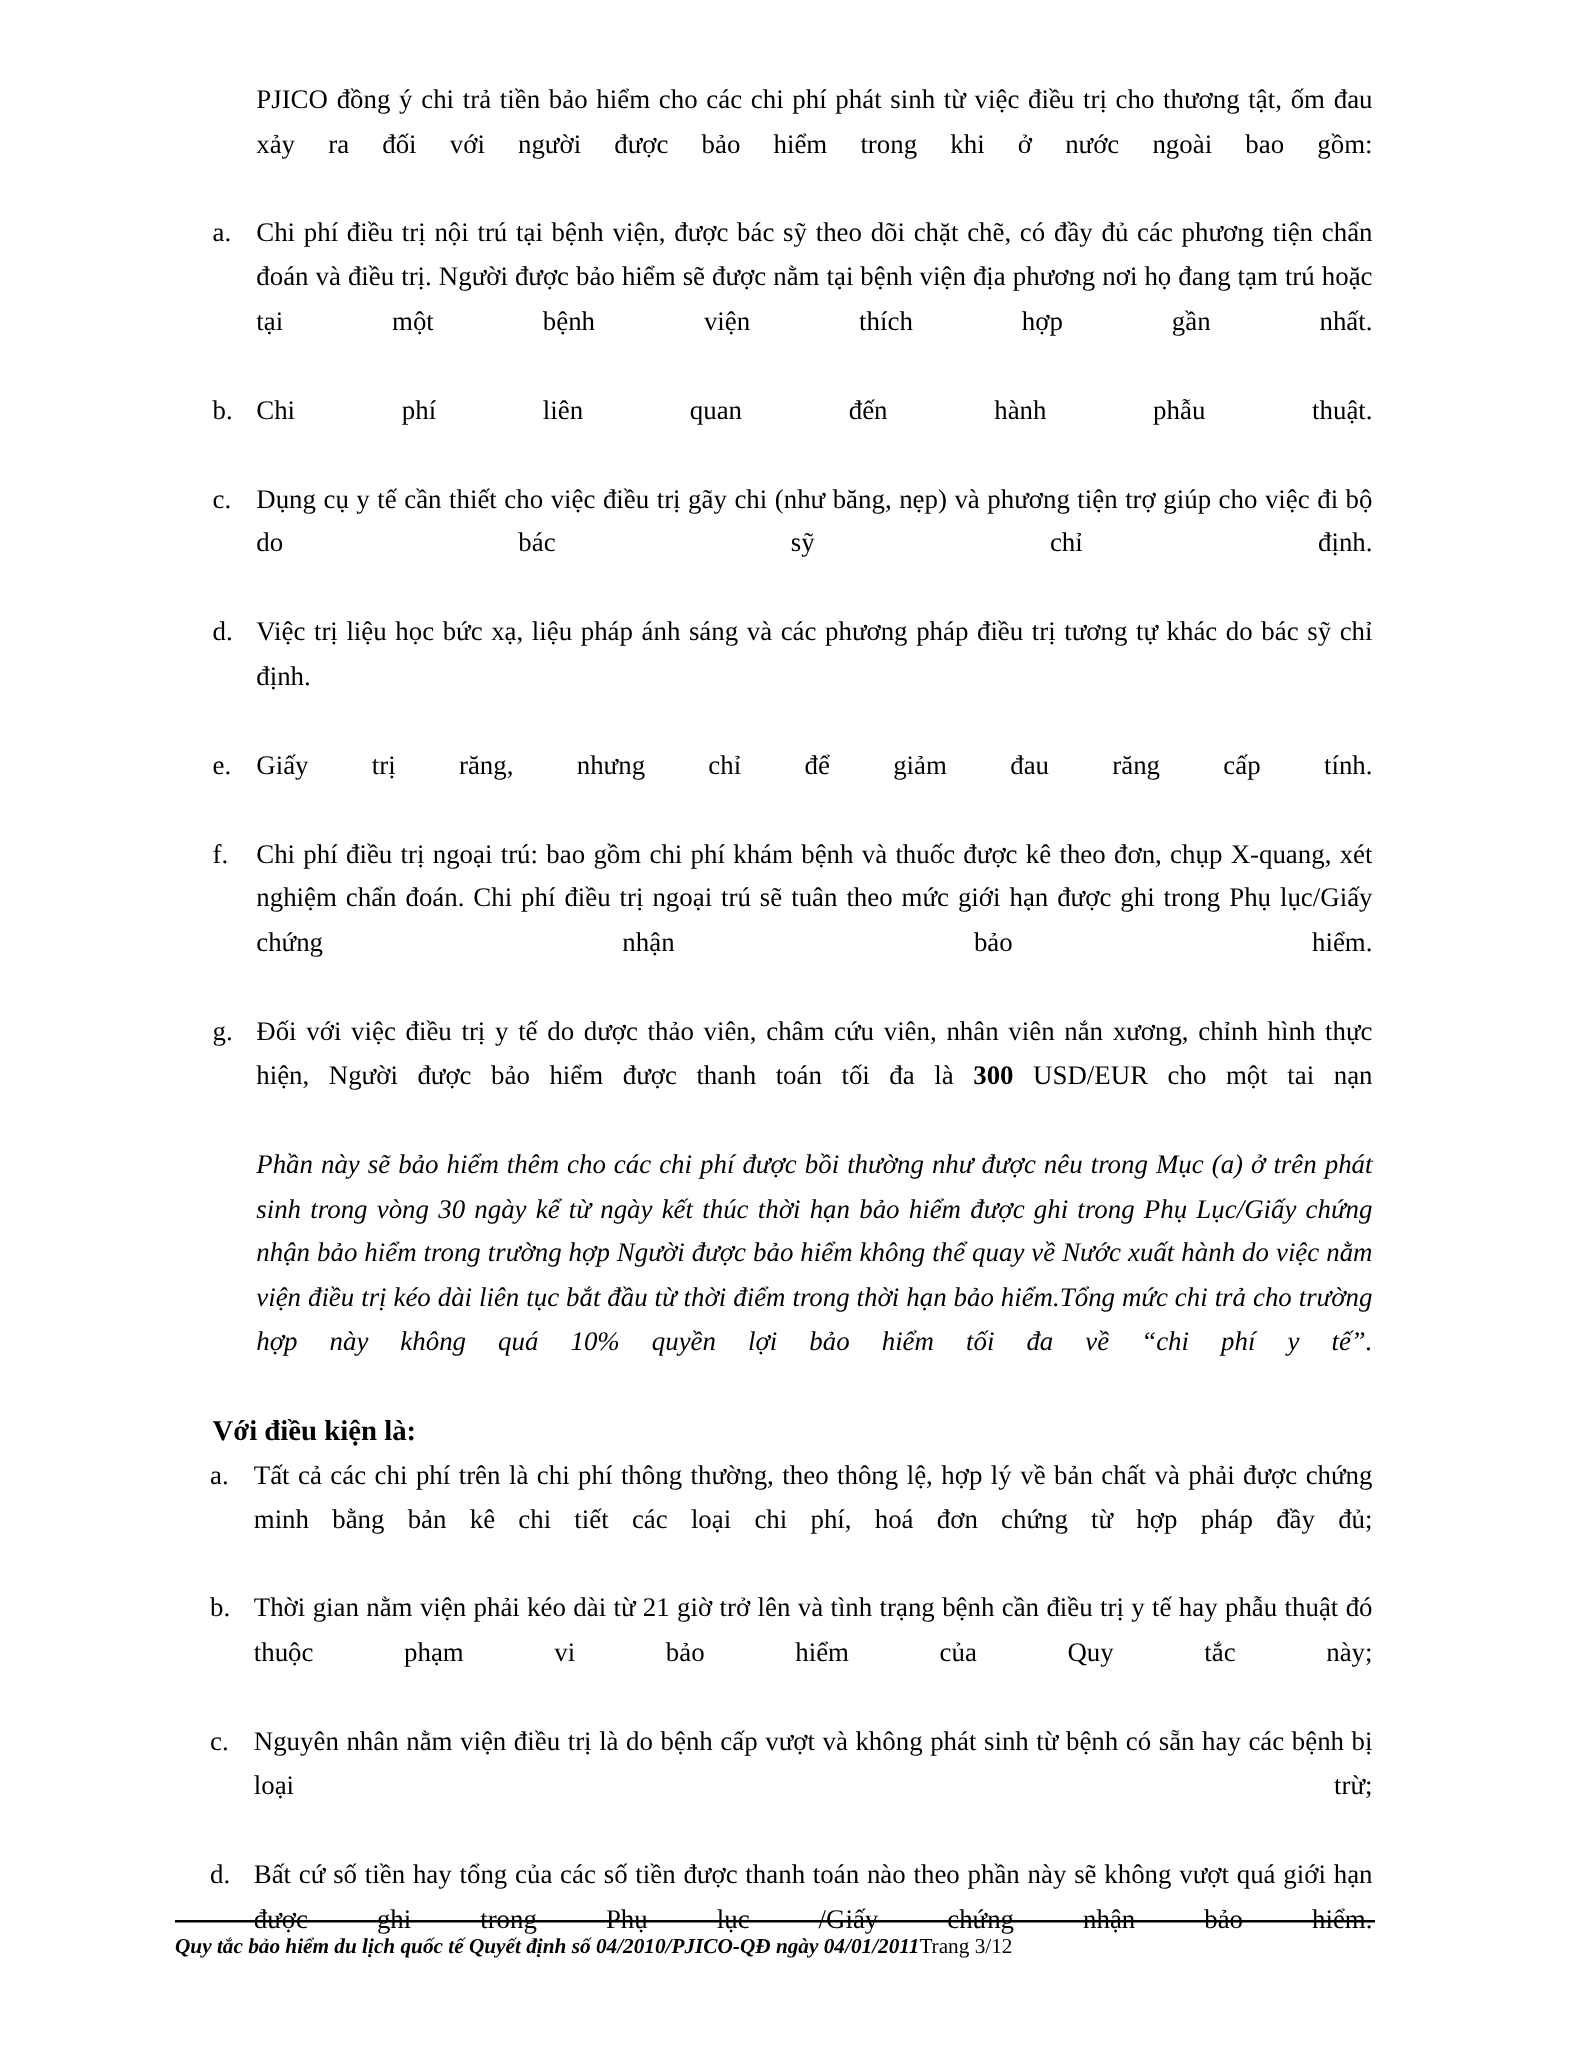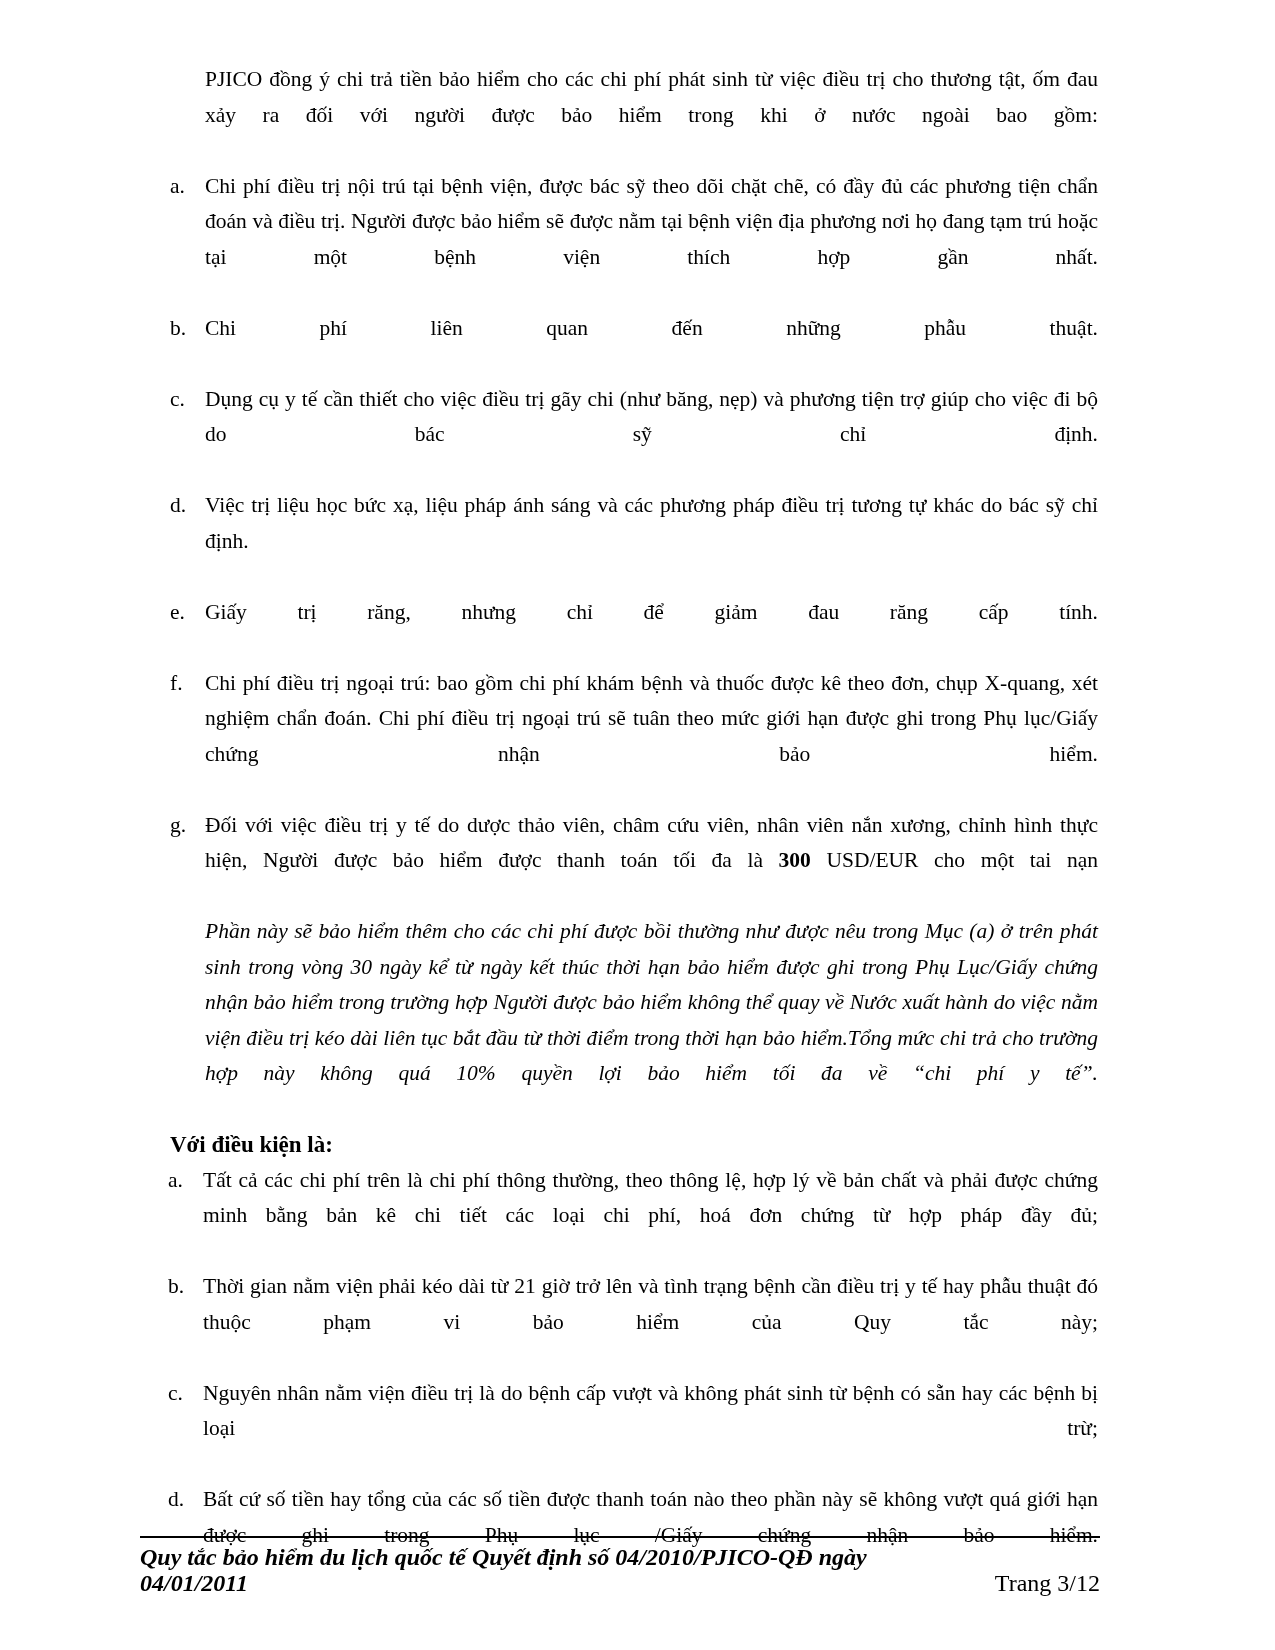--- a/index.html
+++ b/index.html
@@ -97,29 +97,28 @@
   }
   .footer-rule {
     border: 0;
     border-top: 2.2px solid #000;
     margin: 0 0 6px 0;
     width: 100%;
   }
   .footer-line {
     display: flex;
     align-items: flex-end;
-    font-size: 24px;
+    font-size: 17px;
     line-height: 26px;
   }
   .footer-text {
     font-style: italic;
     font-weight: bold;
   }
   .footer-page {
-    margin-left: 60px;
     white-space: nowrap;
     font-family: Liberation Serif, serif;
   }
 </style>
 </head>
 <body>
 
 <div class="page">
 
   <div class="content">
@@ -128,21 +127,21 @@
 
     <div class="group-1">
 
       <div class="item">
         <span class="marker">a.</span>
         <span class="body">Chi phí điều trị nội trú tại bệnh viện, được bác sỹ theo dõi chặt chẽ, có đầy đủ các phương tiện chẩn đoán và điều trị. Người được bảo hiểm sẽ được nằm tại bệnh viện địa phương nơi họ đang tạm trú hoặc tại một bệnh viện thích hợp gần nhất.</span>
       </div>
 
       <div class="item">
         <span class="marker">b.</span>
-        <span class="body">Chi phí liên quan đến những phẫu thuật.</span>
+        <span class="body">Chi phí liên quan đến hành phẫu thuật.</span>
       </div>
 
       <div class="item">
         <span class="marker">c.</span>
         <span class="body">Dụng cụ y tế cần thiết cho việc điều trị gãy chi (như băng, nẹp) và phương tiện trợ giúp cho việc đi bộ do bác sỹ chỉ định.</span>
       </div>
 
       <div class="item">
         <span class="marker">d.</span>
         <span class="body">Việc trị liệu học bức xạ, liệu pháp ánh sáng và các phương pháp điều trị tương tự khác do bác sỹ chỉ định.</span>

